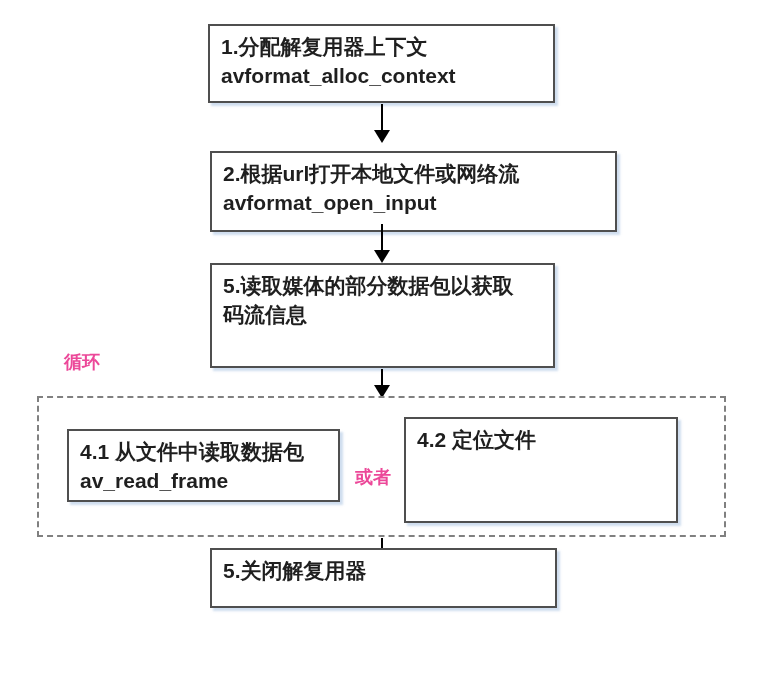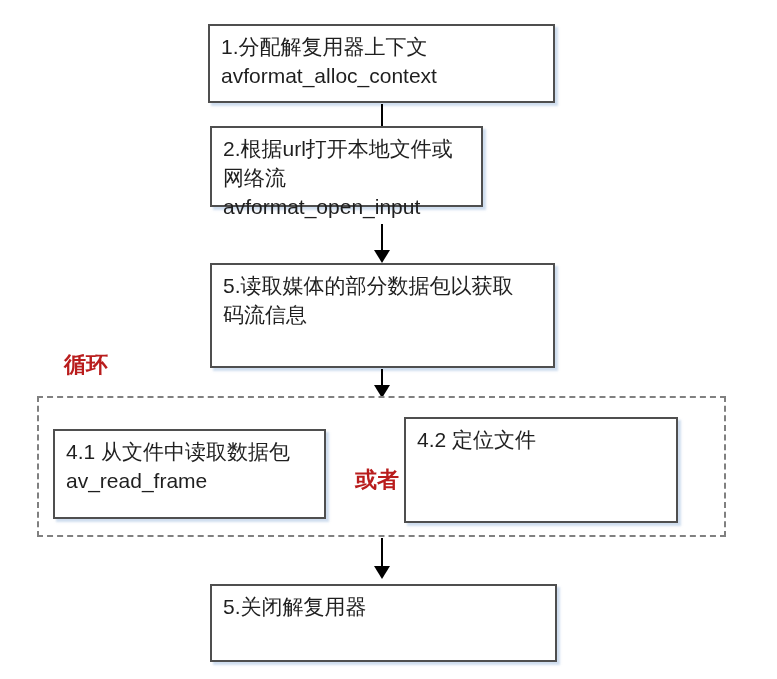--- a/index.html
+++ b/index.html
@@ -19,49 +19,50 @@
   
   .node {
     position: absolute;
     box-sizing: border-box;
     border: 2px solid #4f4f4f;
     background: #ffffff;
     padding: 7px 11px 2px 11px;
     font-size: 21px;
     line-height: 1.38;
     box-shadow: 3px 3px 2px rgba(170, 195, 225, 0.55);
+    font-weight: bold;
   }
   .node .title,
   .node .code {
     white-space: pre-line;
   }
   .step1 { left: 208px; top: 24px;  width: 347px; height: 79px;  }
-  .step2 { left: 210px; top: 126px; width: 273px; height: 81px;  }
+  .step2 { left: 210px; top: 151px; width: 407px; height: 81px;  }
   .step3 { left: 210px; top: 263px; width: 345px; height: 105px; }
-  .step4_1 { left: 53px;  top: 429px; width: 273px; height: 90px;  }
+  .step4_1 { left: 67px;  top: 429px; width: 273px; height: 73px;  }
   .step4_2 { left: 404px; top: 417px; width: 274px; height: 106px; }
-  .step5 { left: 210px; top: 584px; width: 347px; height: 78px;  }
+  .step5 { left: 210px; top: 548px; width: 347px; height: 60px;  }
 
   
   .loop-region {
     position: absolute;
     left: 37px;
     top: 396px;
     width: 689px;
     height: 141px;
     box-sizing: border-box;
     border: 2px dashed #808080;
     background: transparent;
   }
 
   
   .blue-label {
     position: absolute;
-    color: #b91c1c;
-    font-size: 22px;
+    color: #ec4899;
+    font-size: 18px;
     font-weight: bold;
     line-height: 1.1;
   }
   .loop-label { left: 64px;  top: 353px; }
   .or-label   { left: 355px; top: 468px; }
 
   
   .arrow-line {
     position: absolute;
     width: 2px;

